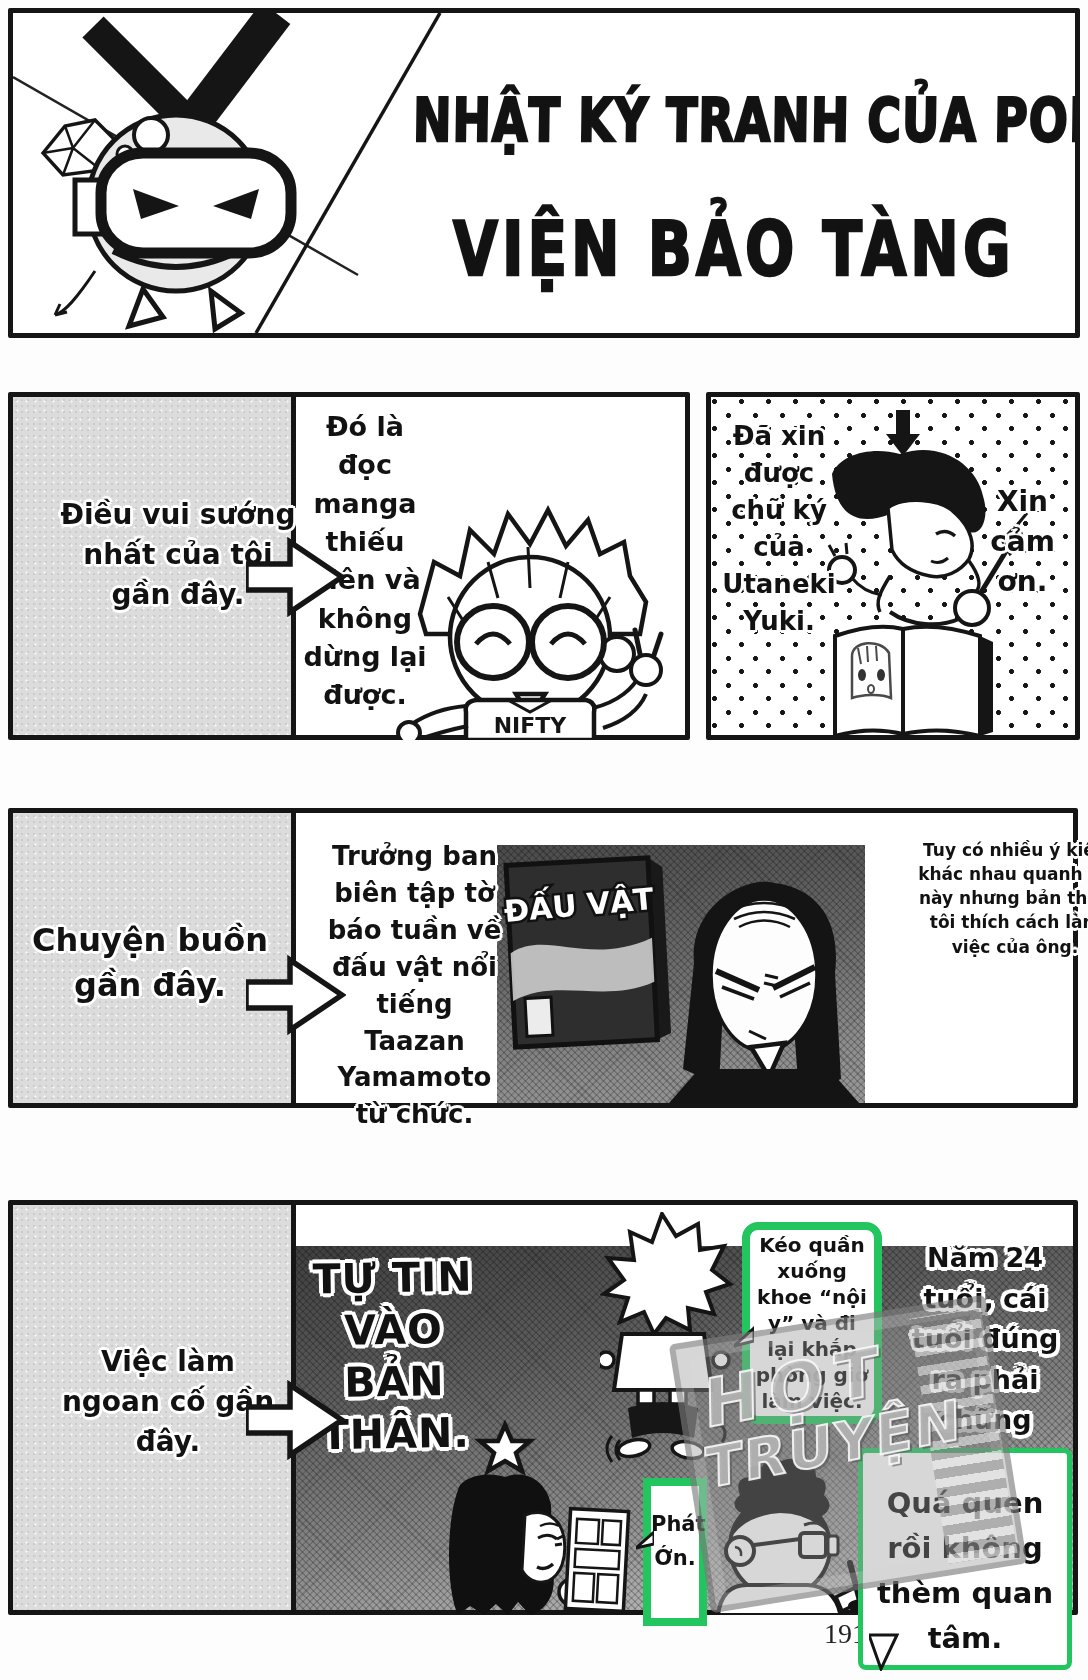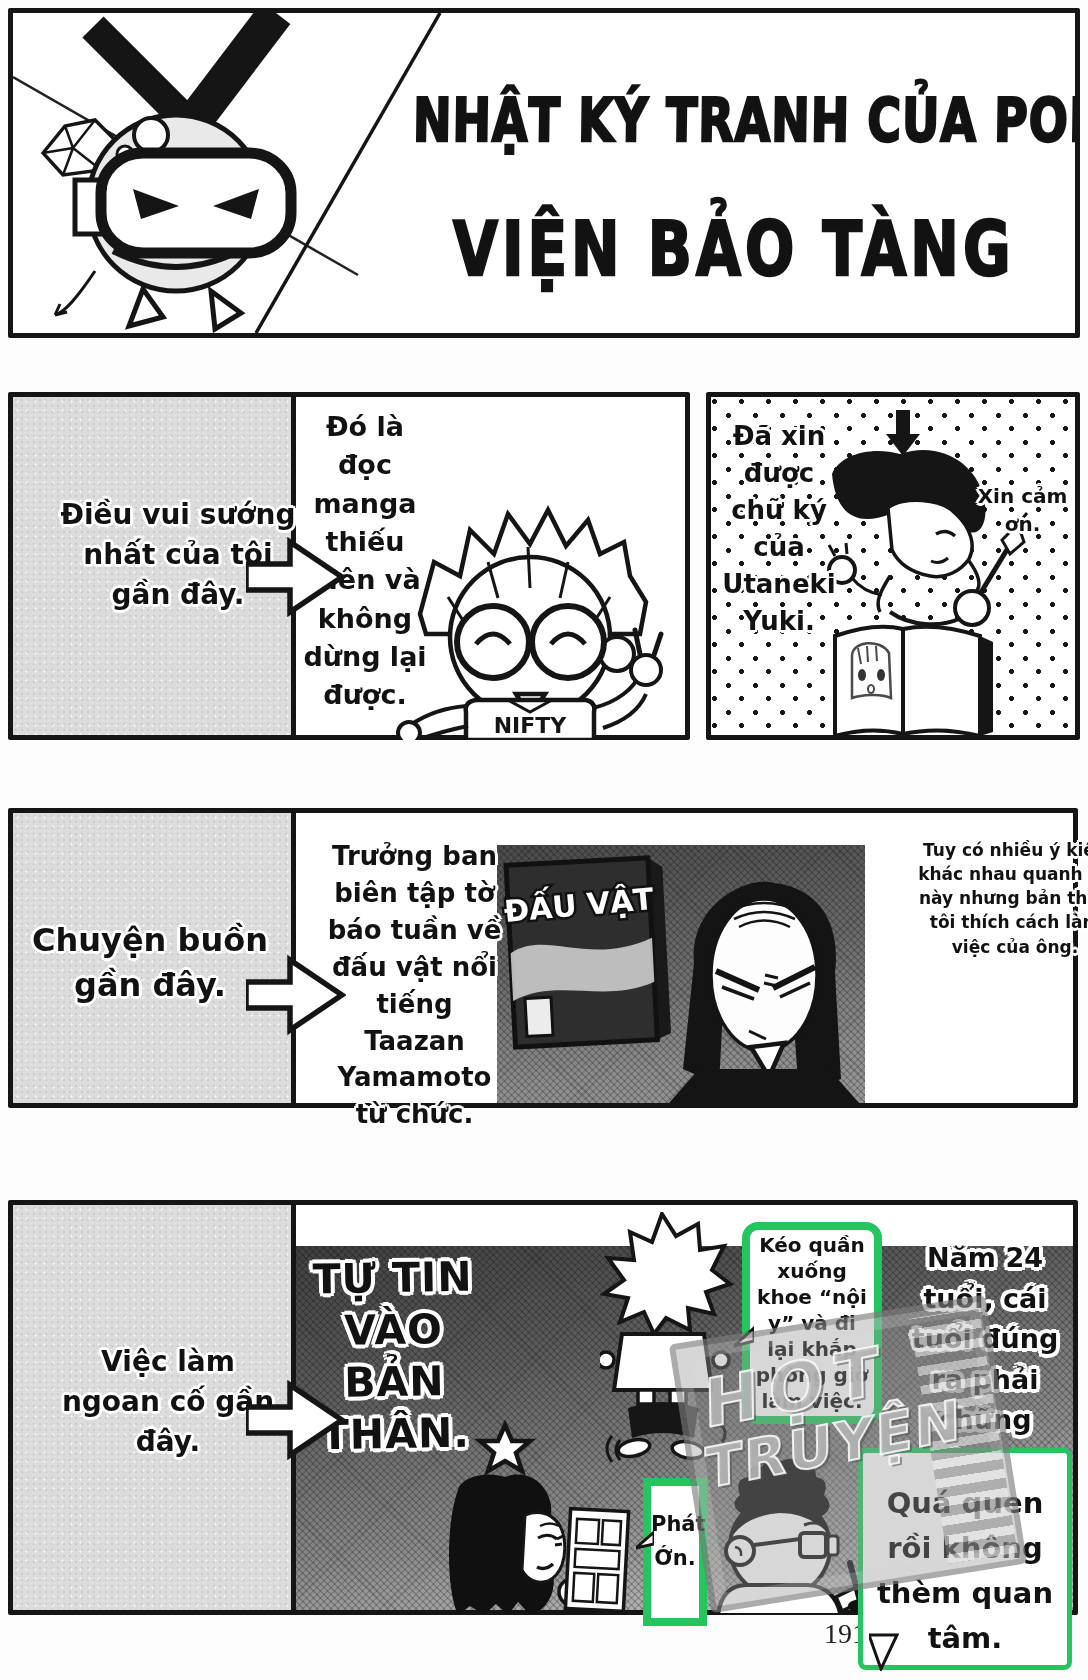--- a/index.html
+++ b/index.html
@@ -101,21 +101,21 @@
     <text x="142" y="231" font-size="22" font-weight="bold" text-anchor="middle" fill="#151515">NIFTY</text>
     <path d="M78,204 C55,206 36,214 24,222 M80,224 C60,228 44,233 32,237" stroke="#151515" stroke-width="4" fill="none"></path>
     <circle cx="21" cy="231" r="11" fill="#fff" stroke="#151515" stroke-width="4"></circle>
     <path d="M205,206 C230,200 246,186 252,172 M215,226 C240,218 252,206 258,192" stroke="#151515" stroke-width="4" fill="none"></path>
     <circle cx="258" cy="168" r="15" fill="#fff" stroke="#151515" stroke-width="4"></circle>
     <path d="M252,152 L247,128 M266,153 L273,132" stroke="#151515" stroke-width="5" stroke-linecap="round" fill="none"></path>
   </svg>
 
   <div class="box dots" style="left:706px;top:392px;width:374px;height:348px;overflow:hidden;"></div>
   <div class="txt halo" style="left:714px;top:418px;width:130px;font-size:26px;">Đã xin được chữ ký của Utaneki Yuki.</div>
-  <div class="txt halo" style="left:975px;top:482px;width:95px;font-size:20px;">Xin cảm ơn.</div>
+  <div class="txt halo" style="left:975px;top:482px;width:95px;font-size:28px;">Xin cảm ơn.</div>
 
   <svg width="330" height="340" viewBox="0 0 330 340" style="position:absolute;left:740px;top:396px;z-index:4;">
     <g>
       <rect x="156" y="14" width="14" height="24" fill="#151515"></rect>
       <polygon points="146,38 180,38 163,60" fill="#151515"></polygon>
     </g>
     <path d="M92,78 C100,58 132,50 160,58 C202,44 237,70 243,100 C250,122 241,140 230,136 C202,120 180,130 150,118 C120,130 96,122 92,78 Z" fill="#151515"></path>
     <path d="M148,112 C162,100 202,102 216,118 C231,132 236,150 229,163 C220,176 204,183 190,180 C174,177 159,169 152,154 Z" fill="#fff" stroke="#151515" stroke-width="3.5"></path>
     <path d="M196,138 Q206,132 215,140" stroke="#151515" stroke-width="3.5" fill="none"></path>
     <path d="M208,162 Q200,169 191,165" stroke="#151515" stroke-width="3" fill="none"></path>

